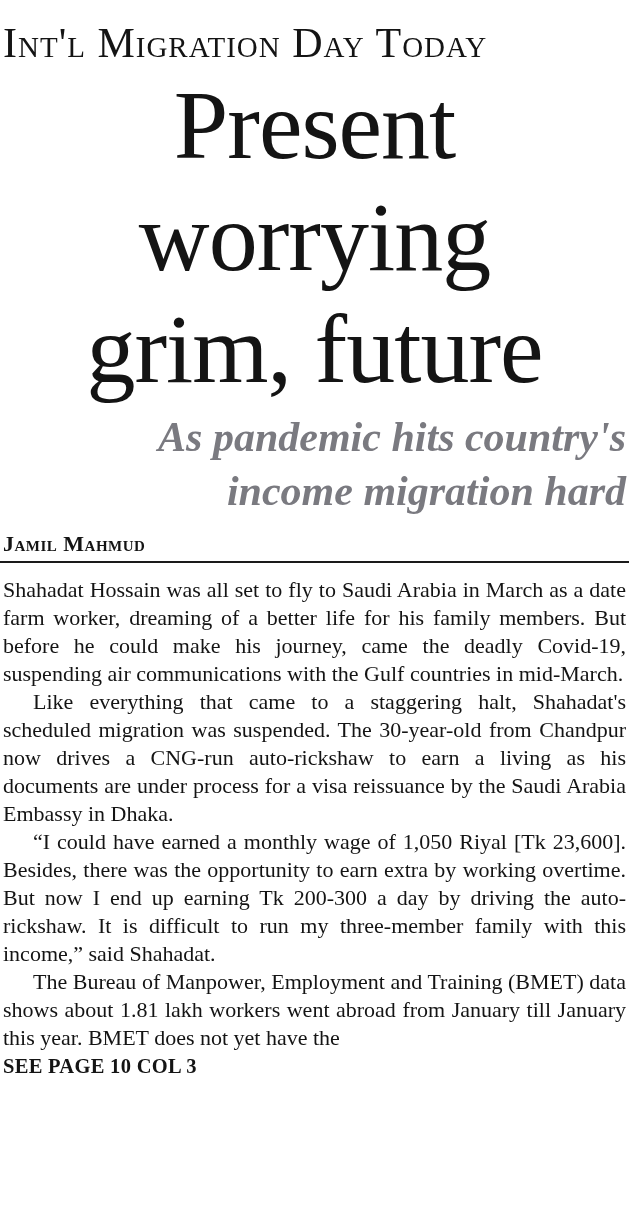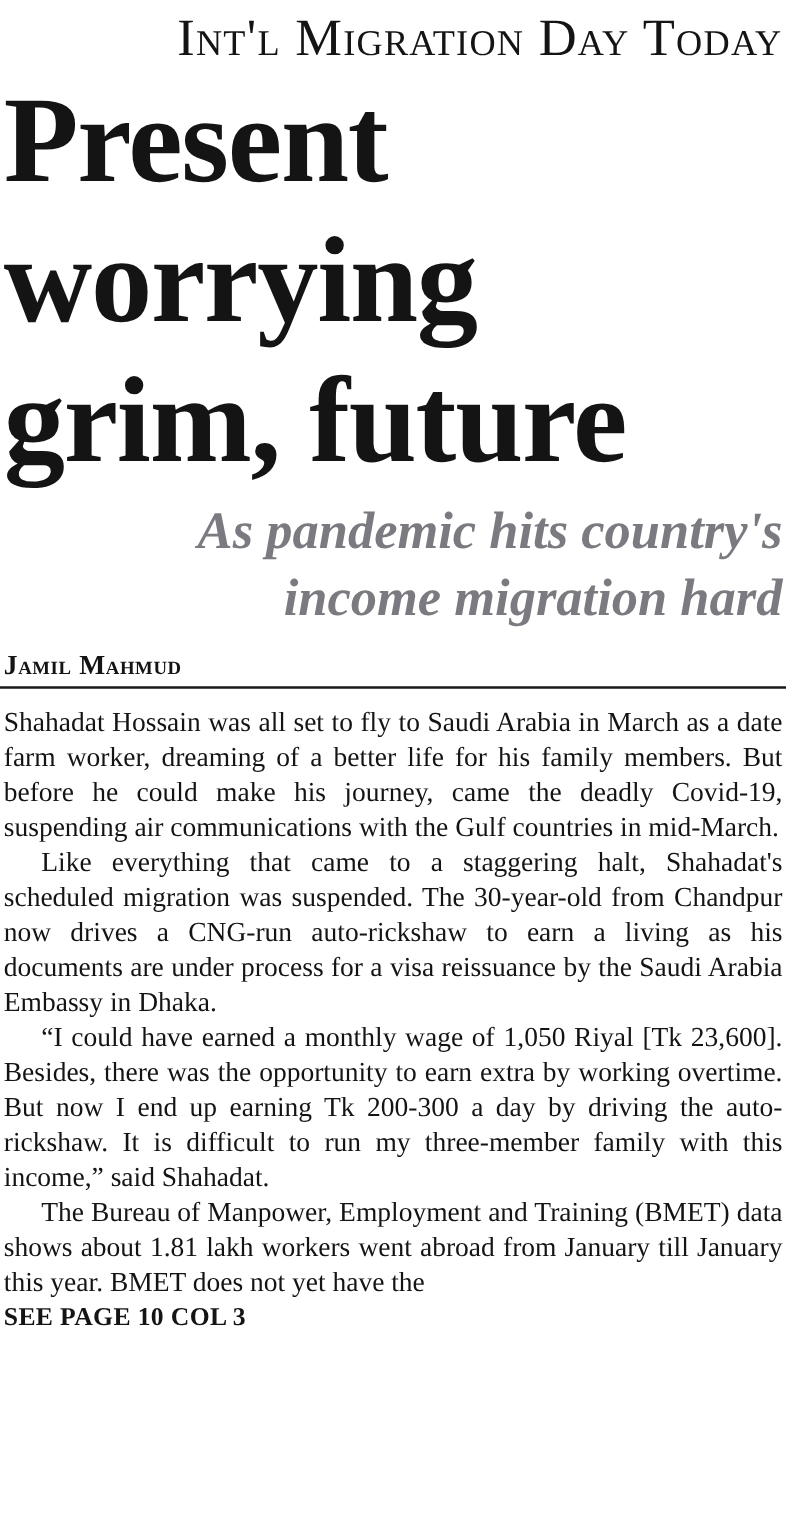--- a/index.html
+++ b/index.html
@@ -10,33 +10,34 @@
   }
   .page {
     width: 629px;
     min-height: 1214px;
     background: var(--background, #ffffff);
     color: var(--text, #141414);
     padding: 6px 3px 4px;
     overflow: hidden;
   }
   .kicker {
-    text-align: right;
+    text-align: left;
     font-variant: small-caps;
     font-size: 42px;
     line-height: 1.1;
     letter-spacing: 1px;
     font-weight: 400;
-    margin-top: 2px;
+    margin-top: 14px;
     color: var(--text, #141414);
   }
   .headline {
+    text-align: center;
     font-size: 98px;
     line-height: 1.14;
-    font-weight: 700;
+    font-weight: 400;
     letter-spacing: -1px;
     margin-top: 4px;
     color: var(--text, #141414);
   }
   .hl-line { display: block; }
   .subhead {
     text-align: right;
     font-style: italic;
     font-weight: 700;
     font-size: 42px;

